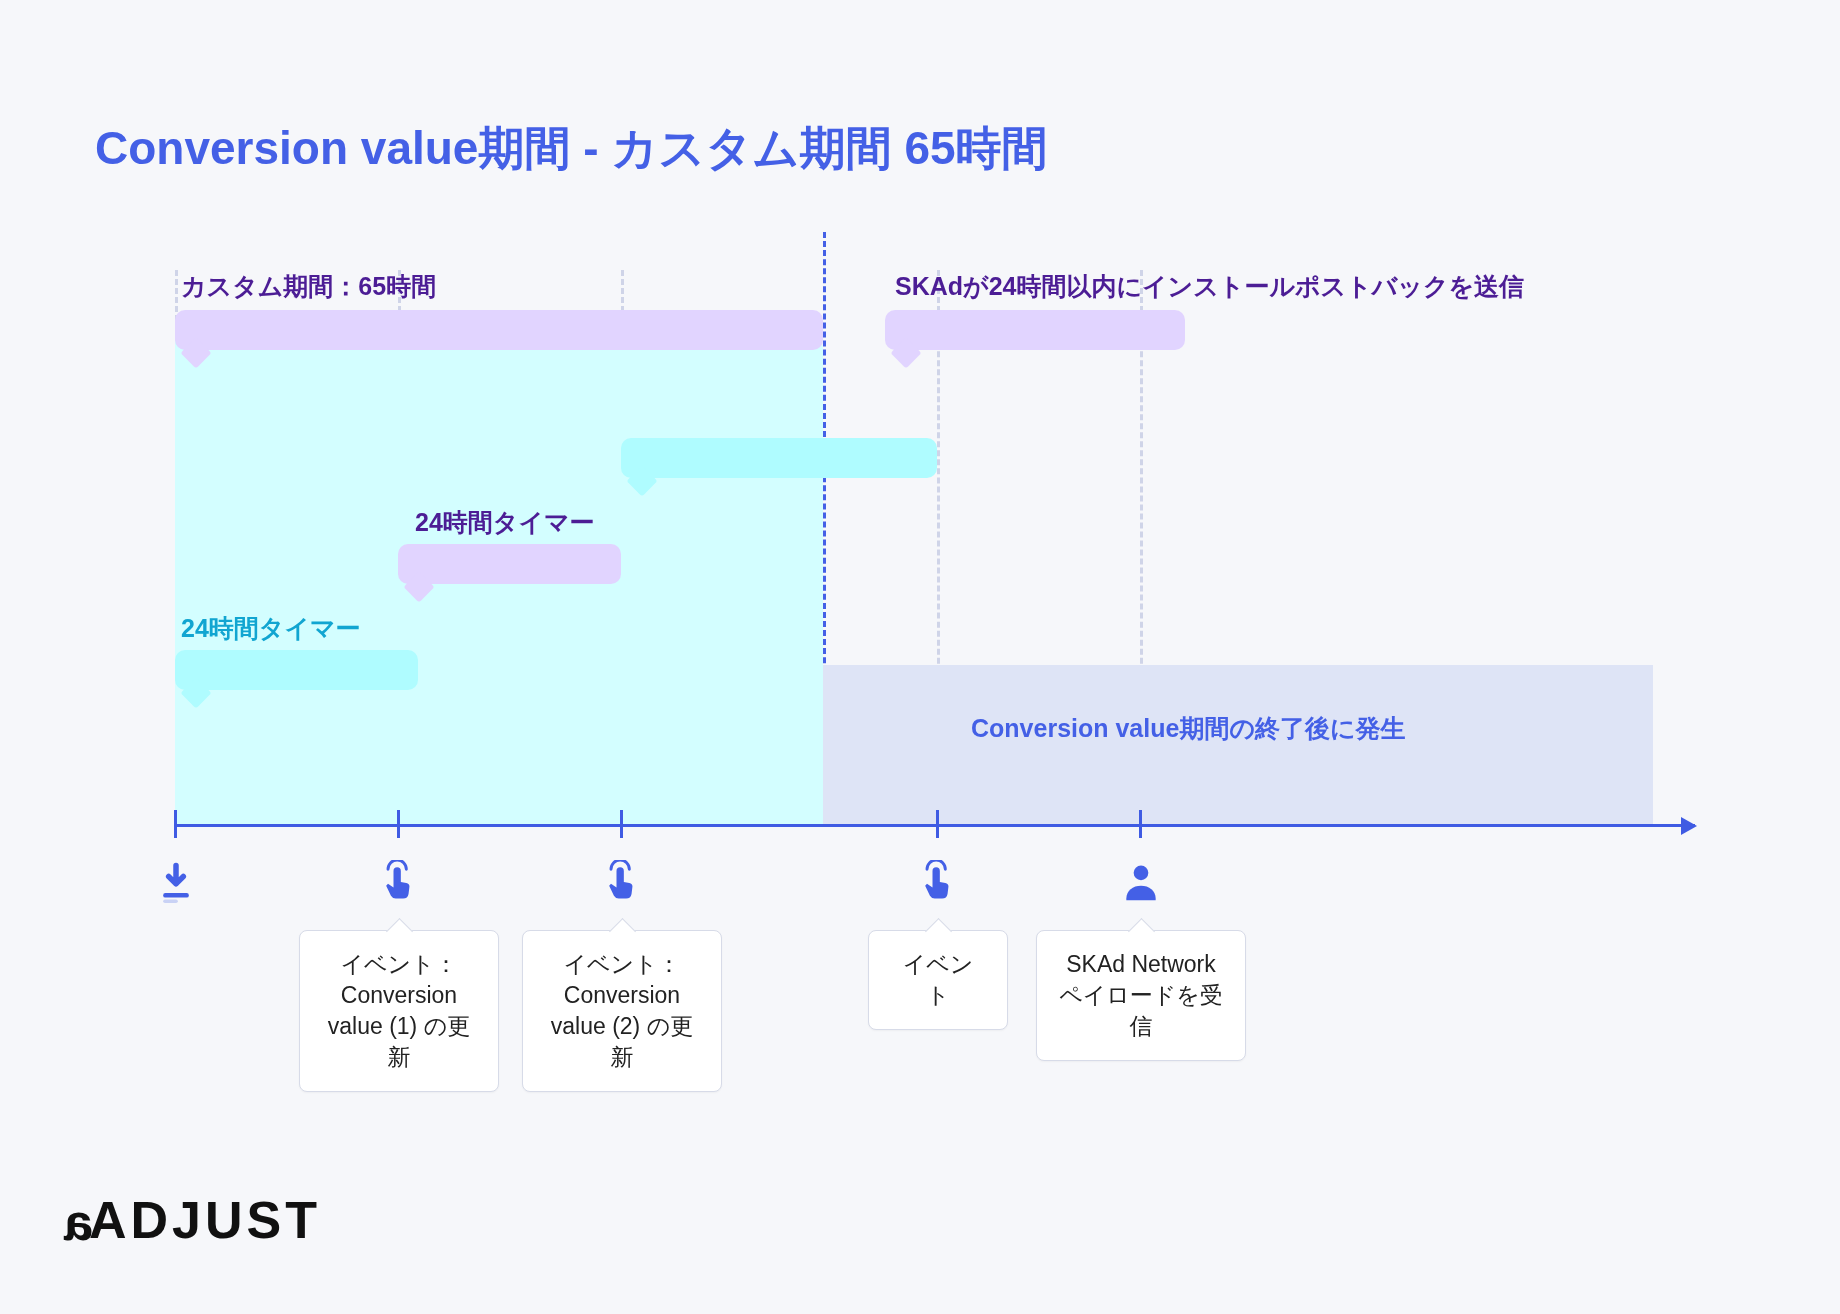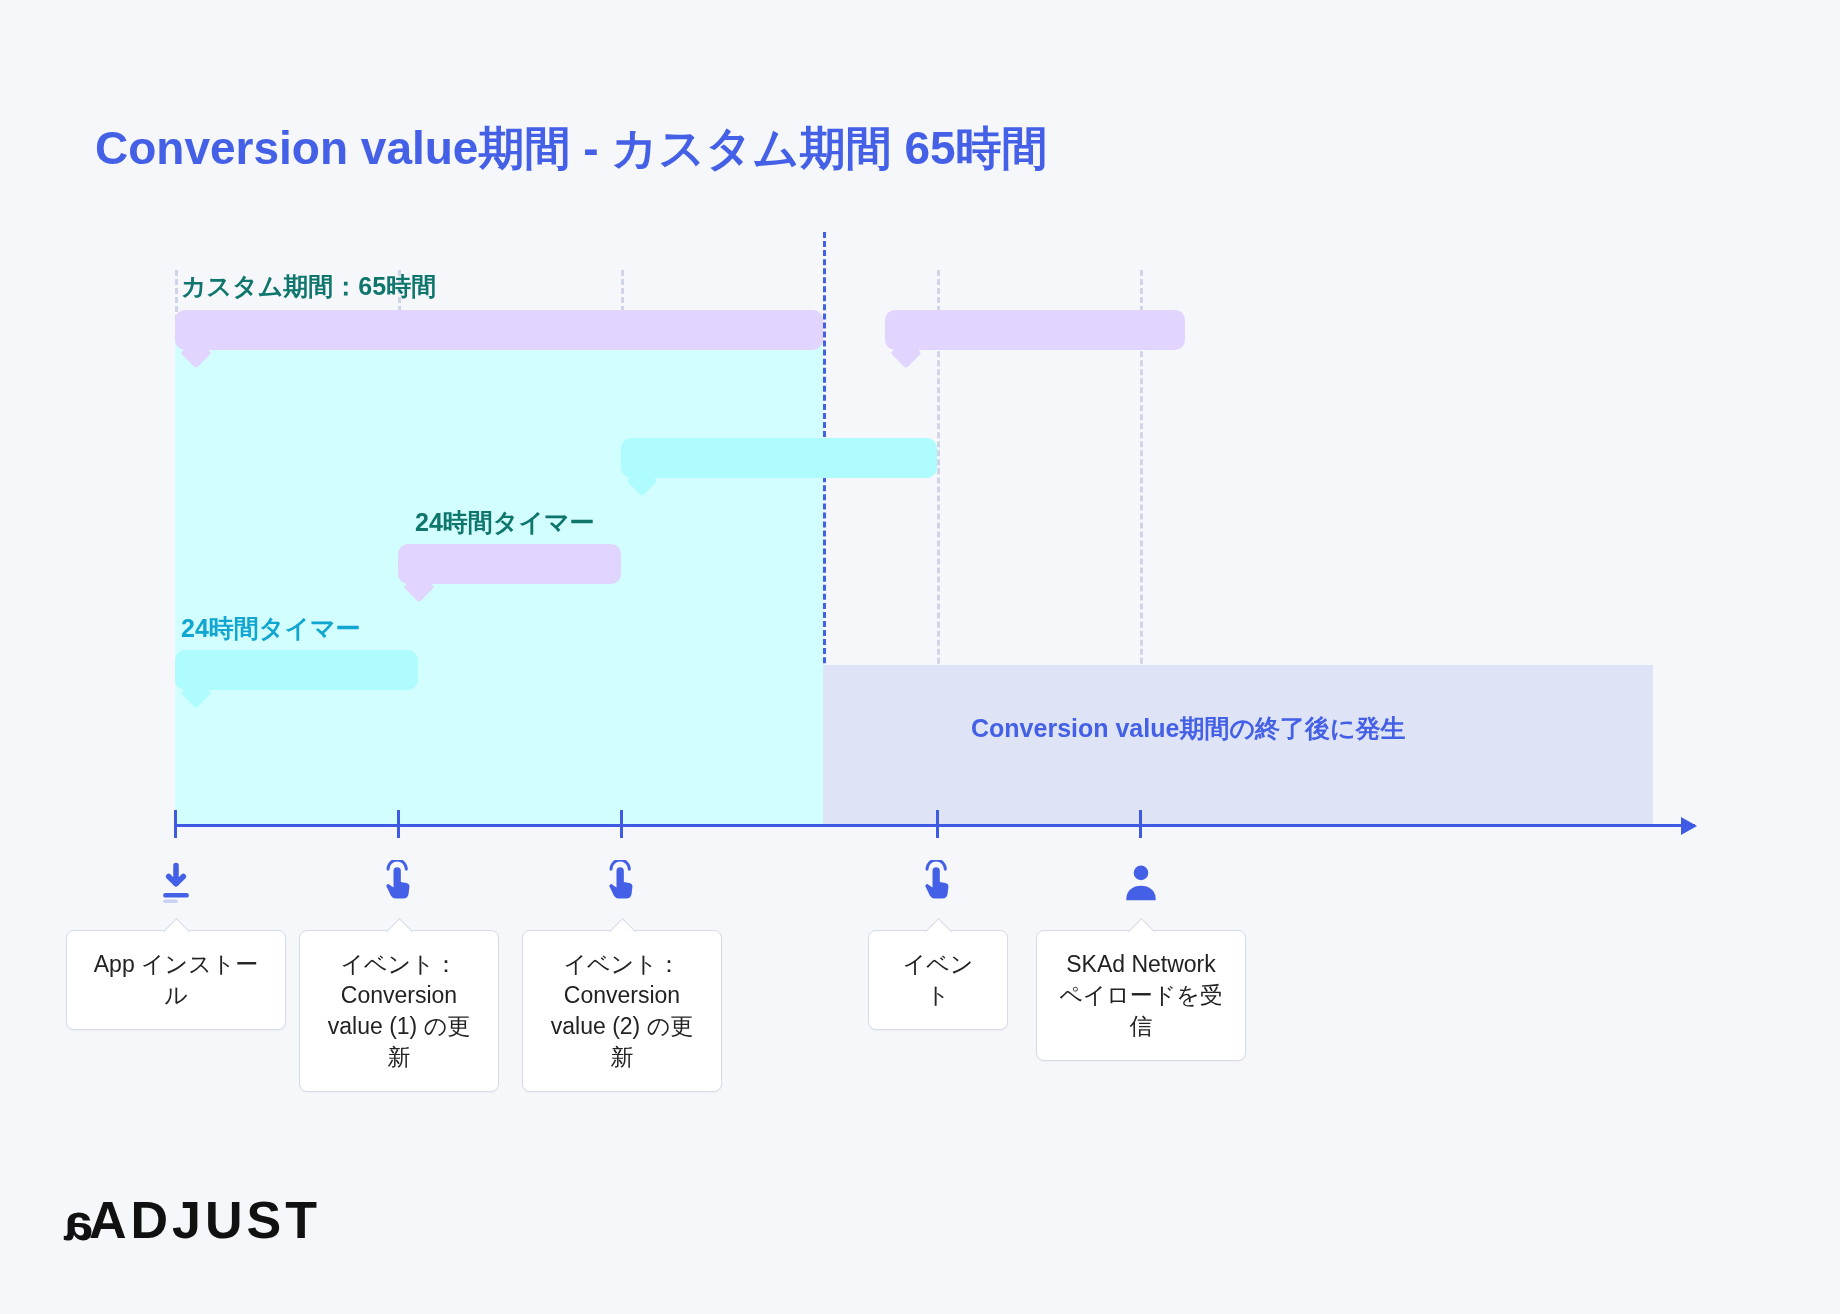--- a/index.html
+++ b/index.html
@@ -79,21 +79,21 @@
   .bar.purple { background: #e1d4ff; }
   .bar.cyan   { background: #affcff; }
   .bar.fill   { background: #dee4f6; }
   .bar.large-cyan { background: #d3feff; }
   
   .lbl {
     position: absolute;
     font-size: 25px;
     font-weight: 600;
   }
-  .lbl.purpletxt { color: #0f766e; }
+  .lbl.purpletxt { color: #4c1d95; }
   .lbl.cyantxt   { color: #11a5d1; }
   .lbl.bluetxt   { color: #4460e6; }
   
   .eicon {
     position: absolute;
     top: 590px;
     width: 44px;
     height: 44px;
     transform: translateX(-50%);
     color: #4460e6;
@@ -159,20 +159,21 @@
   <div class="bar large-cyan" style="left:0px; top:69px; width:648px; height:487px; border-radius:0 10px 0 0;"></div>
 
   <div class="bar fill" style="left:648px; top:395px; width:830px; height:159px; border-radius:0;"></div>
   <div class="lbl bluetxt" style="left:796px; top:442px;">Conversion value期間の終了後に発生</div>
 
   <div class="lbl purpletxt" style="left:6px; top:0px;">カスタム期間：65時間</div>
   <div class="bar purple" style="left:0px; top:40px; width:648px; height:40px;">
     <div class="tail"></div>
   </div>
 
+  <div class="lbl purpletxt" style="left:720px; top:0px;">SKAdが24時間以内にインストールポストバックを送信</div>
   <div class="bar purple" style="left:710px; top:40px; width:300px; height:40px;">
     <div class="tail"></div>
   </div>
 
   <div class="bar cyan" style="left:446px; top:168px; width:316px; height:40px;">
     <div class="tail"></div>
   </div>
 
   <div class="lbl purpletxt" style="left:240px; top:236px;">24時間タイマー</div>
   <div class="bar purple" style="left:223px; top:274px; width:223px; height:40px;">
@@ -216,21 +217,20 @@
       <path d="M6 5a5 5 0 0 1 10 0" fill="none" stroke="#4460e6" stroke-width="1.6" stroke-linecap="round"></path>
     </svg>
   </div>
   <div class="eicon" style="left:966px;">
     <svg viewBox="0 0 24 24" width="44" height="44" fill="#4460e6">
       <circle cx="12" cy="7" r="4"></circle>
       <path d="M4 21c0-4.4 3.6-7 8-7s8 2.6 8 7v1H4z"></path>
     </svg>
   </div>
 
-  <div class="callout" style="left:1px; width:220px;">App インストール</div>
   <div class="callout" style="left:224px; width:200px; white-space:pre-line;">イベント：
 Conversion
 value (1) の更新</div>
   <div class="callout" style="left:447px; width:200px; white-space:pre-line;">イベント：
 Conversion
 value (2) の更新</div>
   <div class="callout" style="left:763px; width:140px;">イベント</div>
   <div class="callout" style="left:966px; width:210px; white-space:pre-line;">SKAd Network
 ペイロードを受
 信</div>

